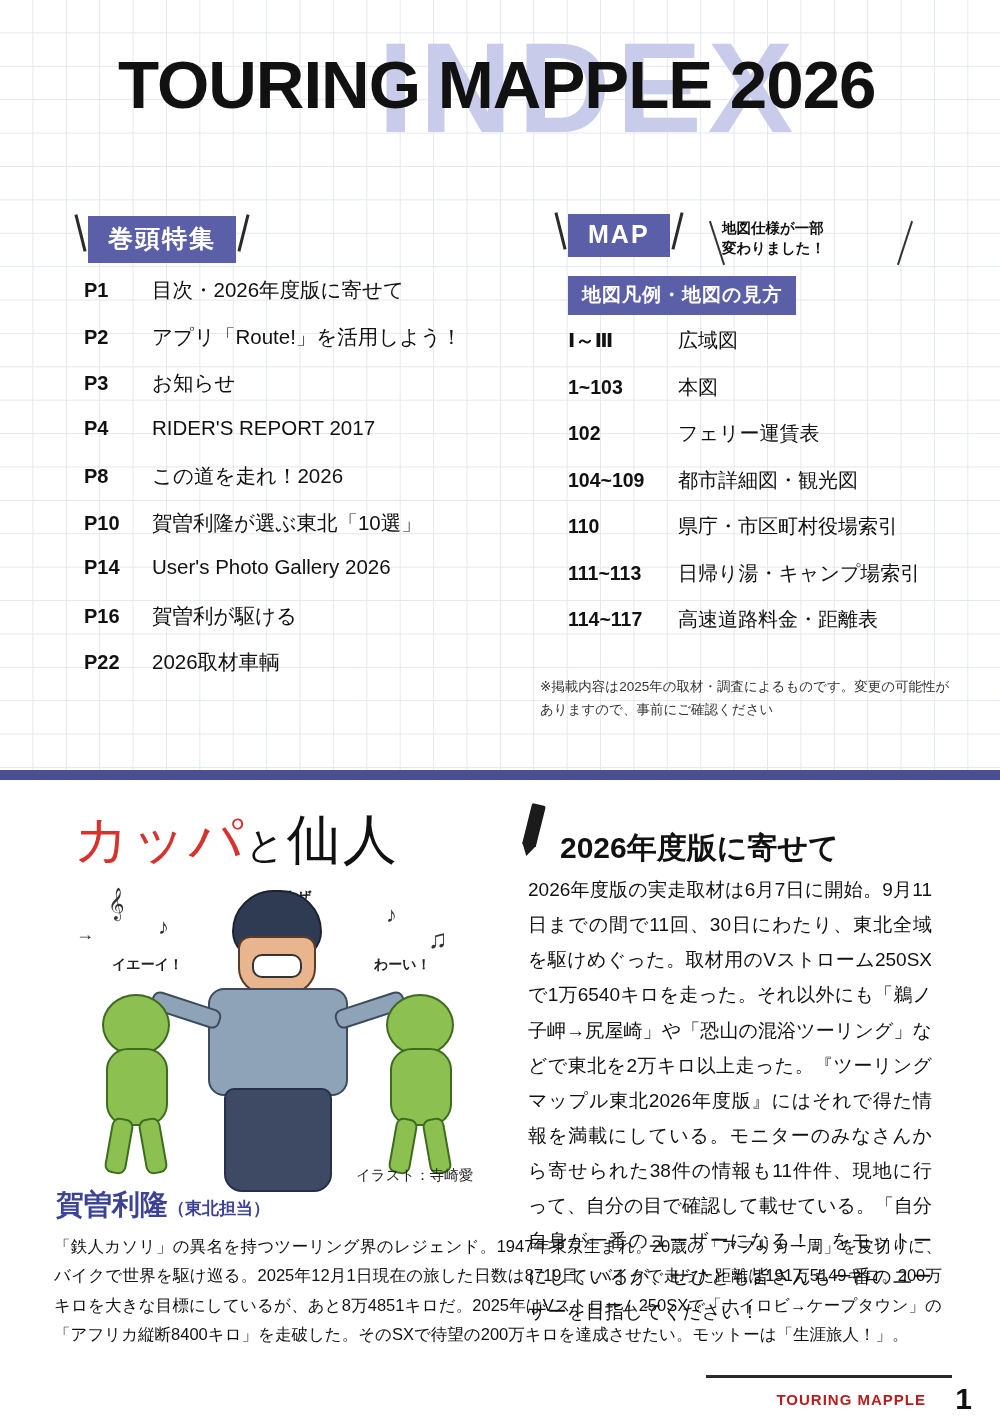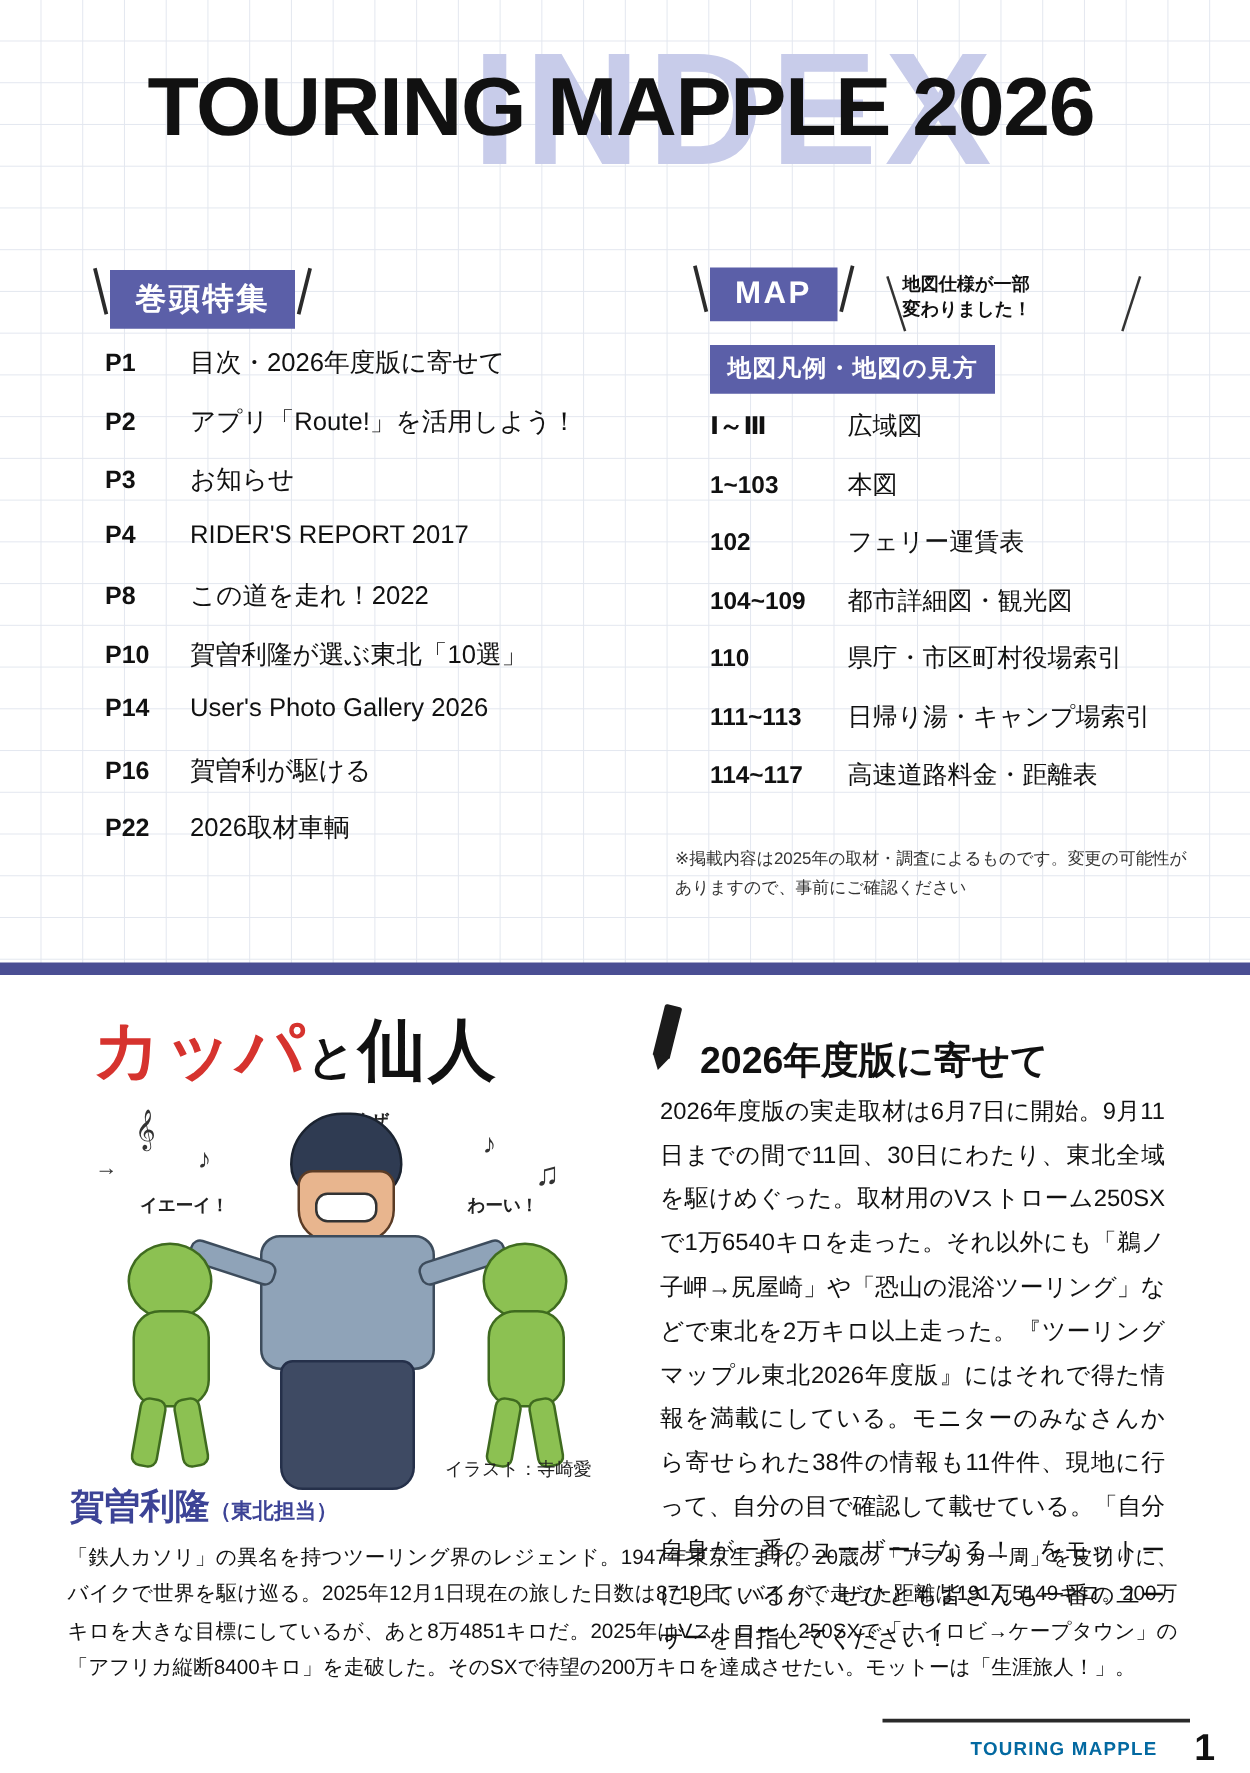--- a/index.html
+++ b/index.html
@@ -122,21 +122,21 @@
   
   .bottom{
     position:absolute;left:0;top:780px;width:1000px;height:638px;
     background:#ffffff;
   }
 
   
   .illus{position:absolute;left:56px;top:16px;width:450px;height:400px;}
   .illus-title{
     position:absolute;left:18px;top:8px;
-    font-size:54px;font-weight:bold;letter-spacing:2px;
+    font-size:54px;font-weight:normal;letter-spacing:2px;
     font-family:"DejaVu Sans",sans-serif;
   }
   .kappa{color:#d6332e;}
   .to{color:#111;font-size:38px;}
   .sennin{color:#111;}
   .illus-credit{
     position:absolute;left:300px;top:370px;font-size:14.5px;color:#222;
   }
   .note-sym{position:absolute;font-size:28px;color:#333;}
   .speech{position:absolute;font-size:14px;font-weight:bold;color:#222;}
@@ -169,21 +169,21 @@
   .bio-role{font-size:17px;font-weight:bold;color:#3c4396;}
   .bio-text{
     position:absolute;left:54px;top:452px;width:888px;
     font-size:16.5px;line-height:1.78;color:#111;text-align:justify;
   }
   .footer-rule{
     position:absolute;left:706px;bottom:40px;width:246px;height:3px;background:#2a2a2a;
   }
   .footer-brand{
     position:absolute;right:74px;bottom:10px;
-    font-size:15px;font-weight:bold;letter-spacing:1px;color:#0369a1;margin-top:34px;
+    font-size:15px;font-weight:bold;letter-spacing:1px;color:#b91c1c;margin-top:34px;
   }
   .footer-num{
     position:absolute;right:28px;bottom:2px;
     font-size:30px;font-weight:bold;color:#111;
   }
 
   
   .fig{position:absolute;}
   .head-circle{border-radius:50%;}
 </style>
@@ -217,21 +217,21 @@
       <div class="toc-row">
         <span class="toc-page">P3</span>
         <span class="toc-title">お知らせ</span>
       </div>
       <div class="toc-row">
         <span class="toc-page">P4</span>
         <span class="toc-title">RIDER'S REPORT 2017</span>
       </div>
       <div class="toc-row">
         <span class="toc-page">P8</span>
-        <span class="toc-title">この道を走れ！2022</span>
+        <span class="toc-title">この道を走れ！2026</span>
       </div>
       <div class="toc-row">
         <span class="toc-page">P10</span>
         <span class="toc-title">賀曽利隆が選ぶ東北「10選」</span>
       </div>
       <div class="toc-row">
         <span class="toc-page">P14</span>
         <span class="toc-title">User's Photo Gallery 2026</span>
       </div>
       <div class="toc-row">

